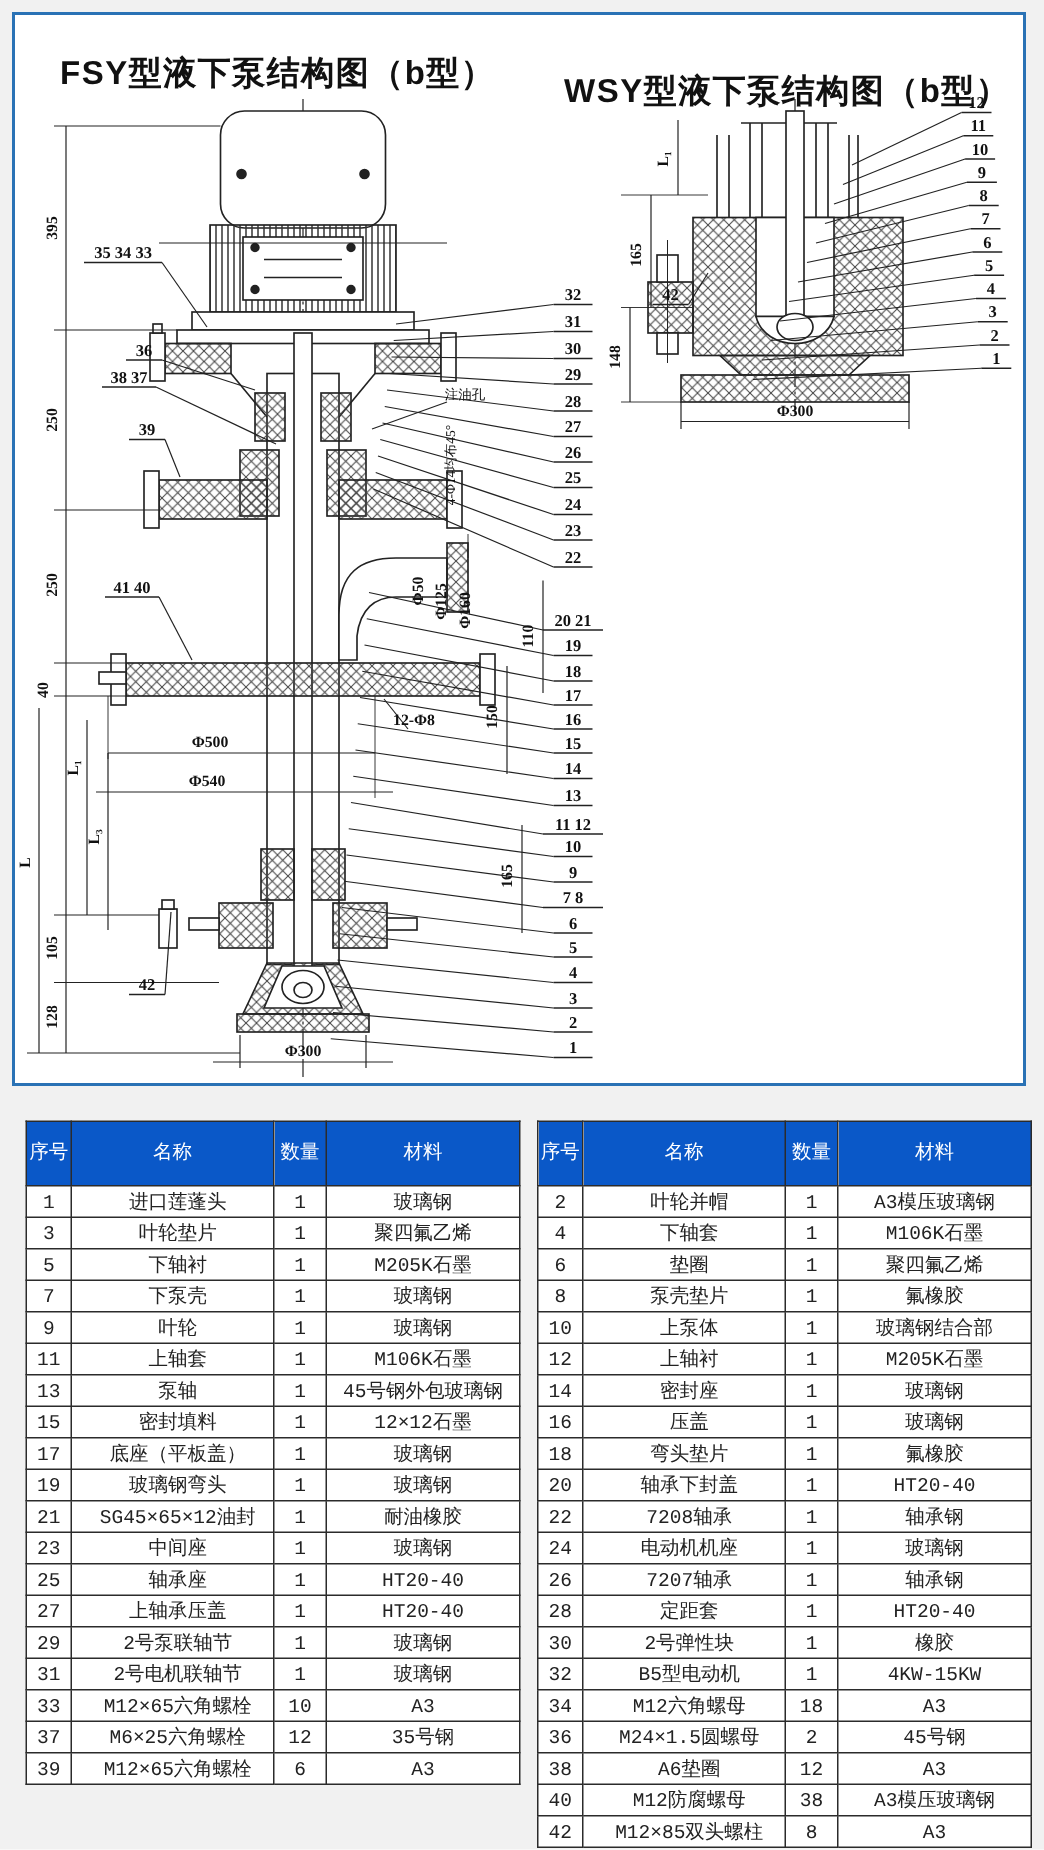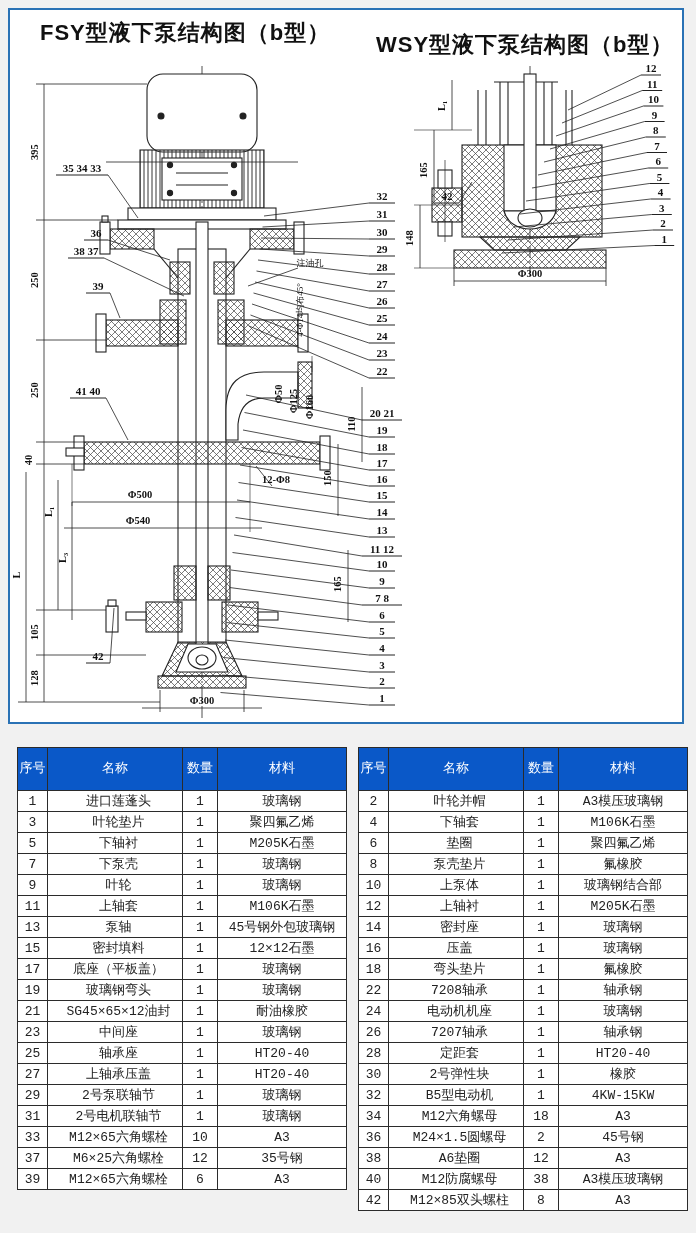--- a/index.html
+++ b/index.html
@@ -1,20 +1,20 @@
 <!DOCTYPE html>
 <html><head>
 <meta charset="utf-8">
 <style>
   html,body{margin:0;padding:0;}
   body{width:696px;height:1233px;position:relative;overflow:hidden;background:#f1f1f1;
        font-family:"Liberation Sans",sans-serif;}
   .frame{position:absolute;left:8px;top:8px;width:676px;height:716px;background:#ffffff;
          border:2px solid #2a72b5;box-sizing:border-box;}
-  .title{position:absolute;top:8px;font-size:22px;font-weight:bold;color:#111;
+  .title{position:absolute;top:24px;font-size:22px;font-weight:bold;color:#111;
          letter-spacing:1px;white-space:nowrap;}
   .title-left{left:30px;}
   .title-right{left:366px;margin-top:12px;}
   svg text{font-family:"Liberation Serif",serif;fill:#111;}
   .tables-wrap{position:absolute;top:747px;left:0;width:696px;}
   table{border-collapse:collapse;position:absolute;top:0;background:#fff;
         font-family:Liberation Mono, monospace;}
   table.tl{left:17px;}
   table.tr{left:358px;}
   th,td{border:1px solid #2b2b2b;box-sizing:border-box;overflow:hidden;white-space:nowrap;}
@@ -563,20 +563,26 @@
           <td>1</td>
           <td>玻璃钢</td>
         </tr>
         <tr>
           <td>18</td>
           <td class="name">弯头垫片</td>
           <td>1</td>
           <td>氟橡胶</td>
         </tr>
         <tr>
+          <td>20</td>
+          <td class="name">轴承下封盖</td>
+          <td>1</td>
+          <td>HT20-40</td>
+        </tr>
+        <tr>
           <td>22</td>
           <td class="name">7208轴承</td>
           <td>1</td>
           <td>轴承钢</td>
         </tr>
         <tr>
           <td>24</td>
           <td class="name">电动机机座</td>
           <td>1</td>
           <td>玻璃钢</td>

